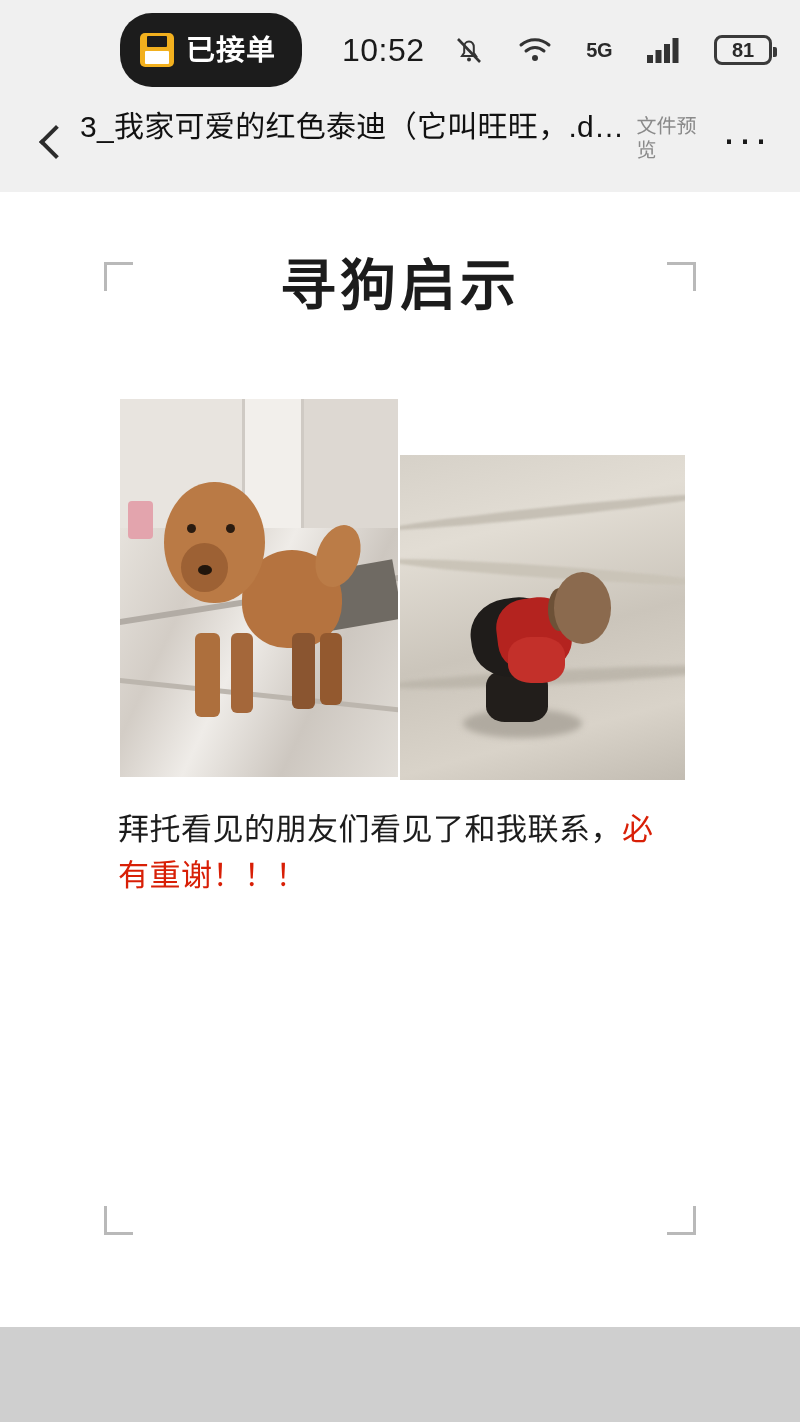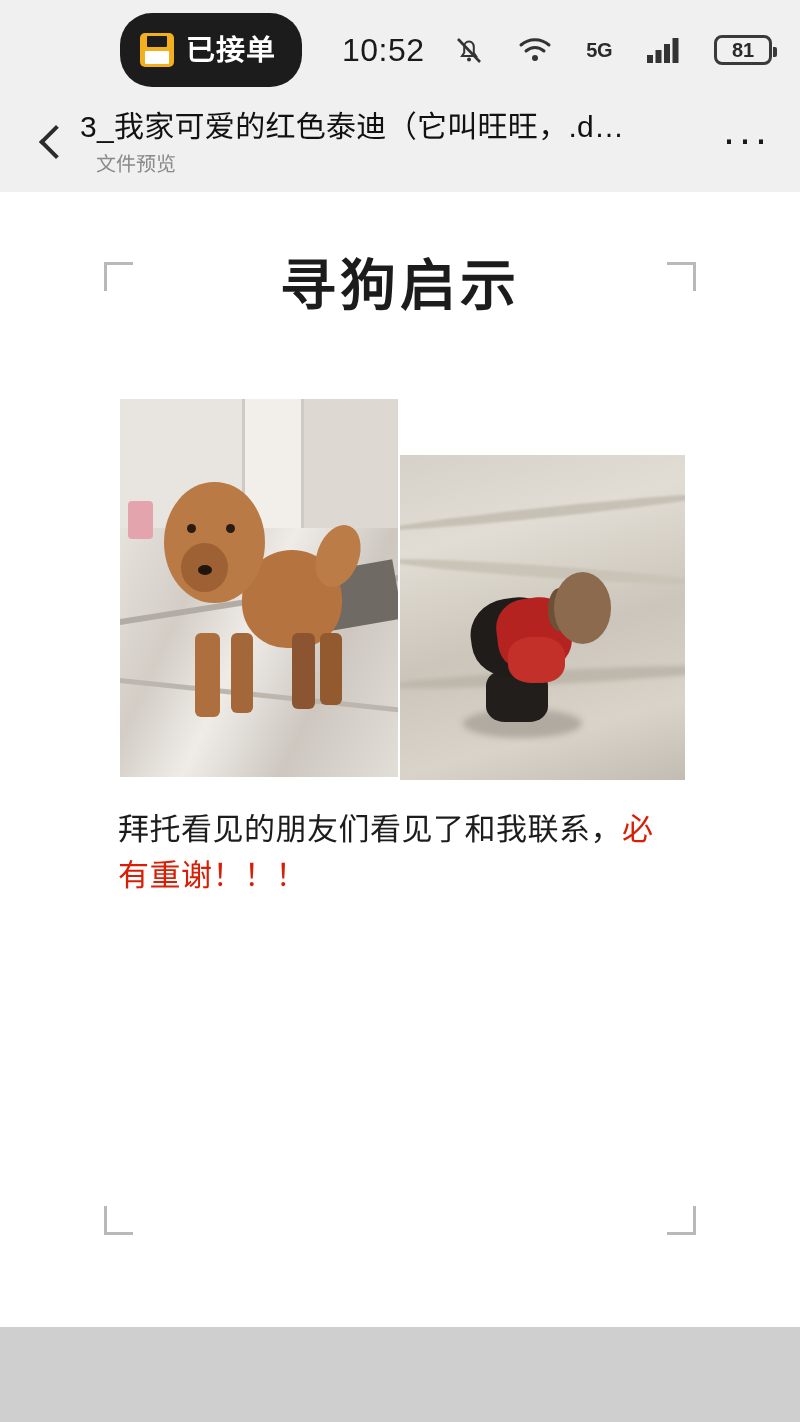--- a/index.html
+++ b/index.html
@@ -148,21 +148,21 @@
     width: 20px;
     height: 20px;
     border-left: 4px solid #2b2b2b;
     border-bottom: 4px solid #2b2b2b;
     transform: rotate(45deg);
     margin-left: 8px;
   }
   .nav-titles {
     flex: 1;
     display: flex;
-    flex-direction: column;
+    flex-direction: row;
     padding-top: 8px;
     min-width: 0;
   }
   .nav-title {
     font-size: 30px;
     color: #111111;
     white-space: nowrap;
     overflow: hidden;
     text-overflow: clip;
     line-height: 1.25;

